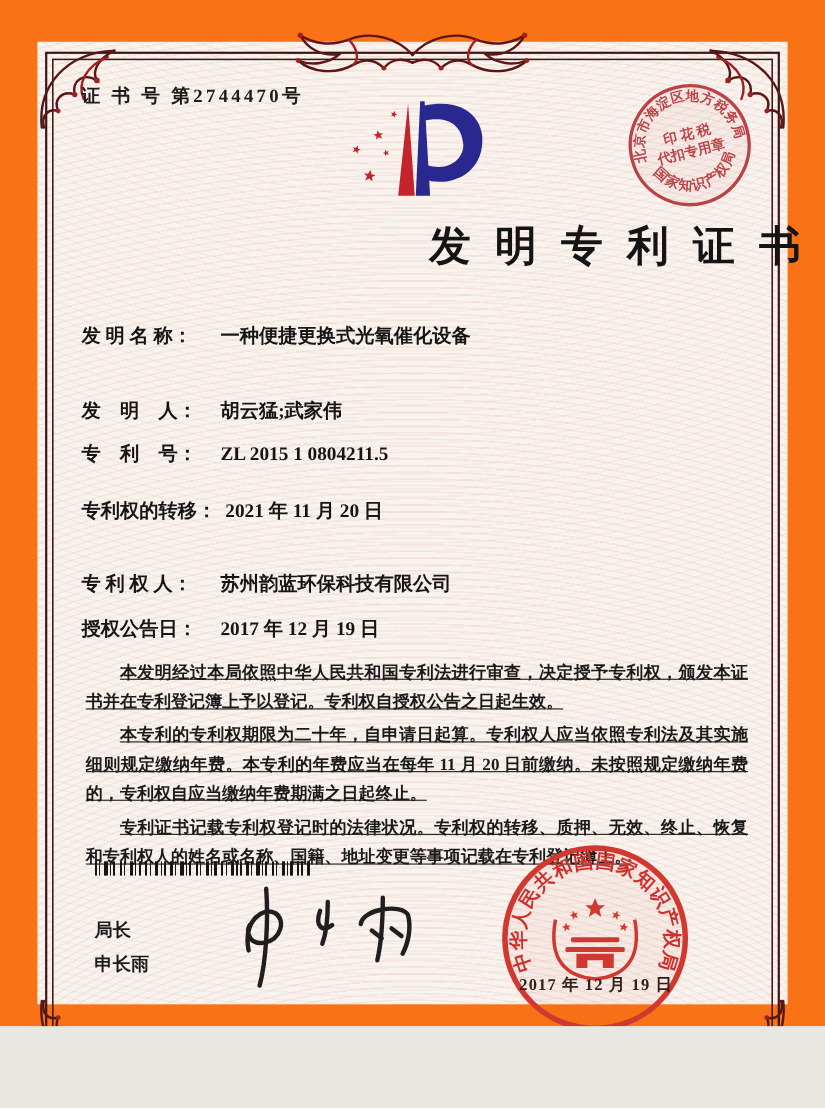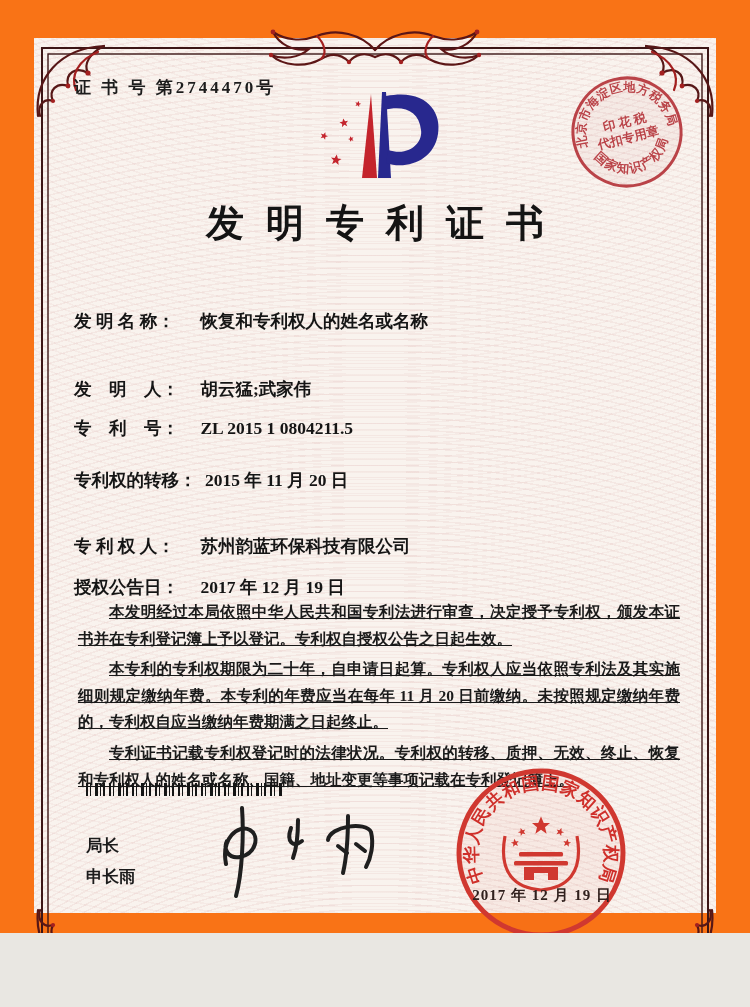--- a/index.html
+++ b/index.html
@@ -26,28 +26,28 @@
     position:absolute;left:74px;top:76px;
     font-size:17px;font-weight:700;letter-spacing:3px;color:#1c1c1c;
   }
   .logo{position:absolute;left:298px;top:84px;width:155px;height:108px;}
   .tax-stamp{
     position:absolute;left:563px;top:68px;width:128px;height:128px;
     transform:rotate(-14deg);opacity:0.92;
   }
   .title{
     position:absolute;left:0;top:198px;width:750px;
-    text-align:center;font-size:38px;font-weight:700;color:#141414;
+    text-align:right;font-size:38px;font-weight:700;color:#141414;
     letter-spacing:22px;text-indent:22px;
   }
   .field{
     position:absolute;left:74px;
     font-size:17.5px;font-weight:700;color:#151515;white-space:nowrap;
   }
-  .field .lab{display:inline-block;min-width:118px;margin-top:16px;}
+  .field .lab{display:inline-block;min-width:118px;}
   .field .val{margin-left:4px;}
   .f0{top:293px}.f1{top:361px}.f2{top:400px}.f3{top:452px}.f4{top:518px}.f5{top:559px}
   .body-text{
     position:absolute;left:74px;top:595px;width:610px;
     font-size:15.5px;line-height:26.6px;font-weight:600;color:#1a1a1a;
     text-align:justify;
   }
   .body-text p{margin:4px;text-indent:2em;text-decoration:underline;}
   .barcode{
     position:absolute;left:86px;top:783px;width:196px;height:13px;
@@ -146,33 +146,33 @@
       <textPath href="#stampBotArc" startOffset="50%" text-anchor="middle">国家知识产权局</textPath>
     </text>
     <text x="64" y="58" text-anchor="middle" font-size="12.5" font-weight="bold" fill="#b5353b">印 花 税</text>
     <text x="64" y="74" text-anchor="middle" font-size="12.5" font-weight="bold" fill="#b5353b">代扣专用章</text>
   </svg>
 
   <div class="title">发明专利证书</div>
 
   <div class="field f0">
     <span class="lab">发 明 名 称：</span>
-    <span class="val">恢复和专利权人的姓名或名称</span>
+    <span class="val">一种便捷更换式光氧催化设备</span>
   </div>
   <div class="field f1">
     <span class="lab">发　明　人：</span>
     <span class="val">胡云猛;武家伟</span>
   </div>
   <div class="field f2">
     <span class="lab">专　利　号：</span>
     <span class="val">ZL 2015 1 0804211.5</span>
   </div>
   <div class="field f3">
     <span class="lab">专利权的转移：</span>
-    <span class="val">2015 年 11 月 20 日</span>
+    <span class="val">2021 年 11 月 20 日</span>
   </div>
   <div class="field f4">
     <span class="lab">专 利 权 人：</span>
     <span class="val">苏州韵蓝环保科技有限公司</span>
   </div>
   <div class="field f5">
     <span class="lab">授权公告日：</span>
     <span class="val">2017 年 12 月 19 日</span>
   </div>
 

